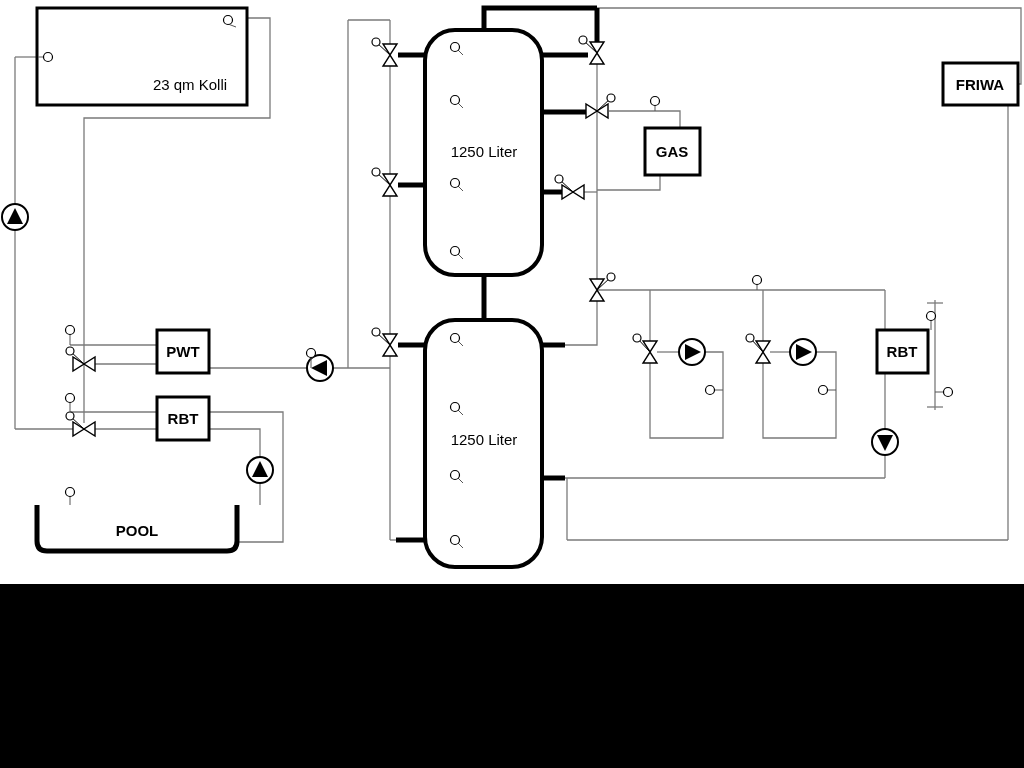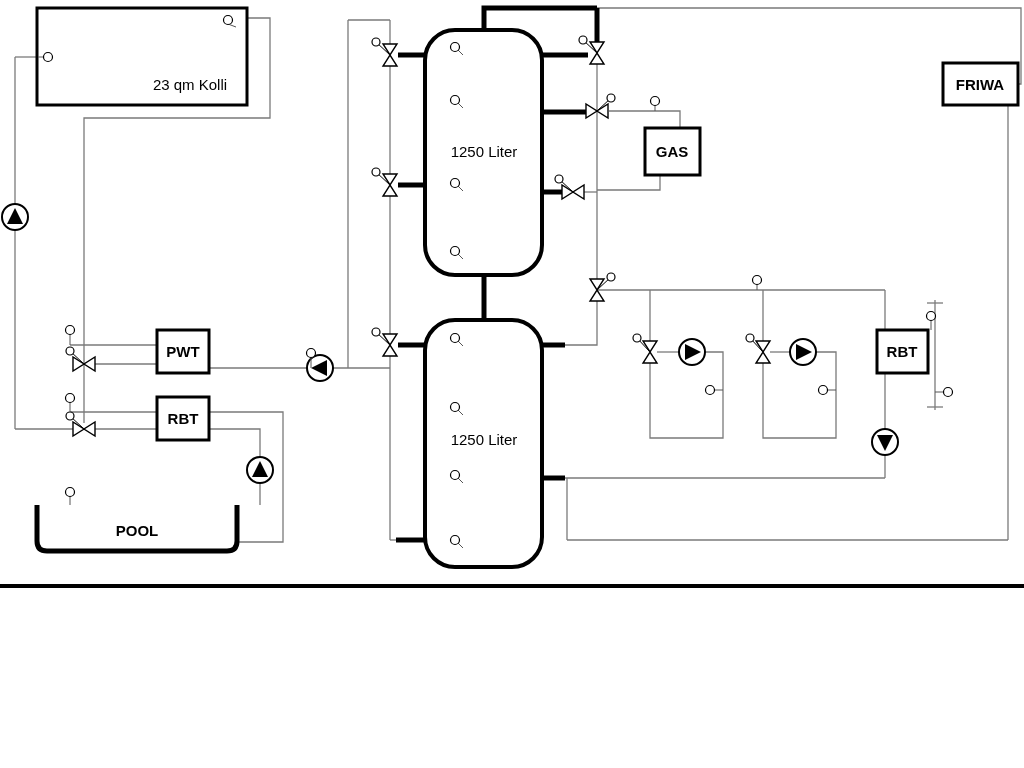--- a/index.html
+++ b/index.html
@@ -1,16 +1,16 @@
 <!DOCTYPE html>
 <html><head>
 <meta charset="utf-8">
 <style>
   html,body{margin:0;padding:0;background:#fff;}
-  .stage{position:relative;width:1024px;height:588px;background:#fff;overflow:hidden;}
+  .stage{position:relative;width:1024px;height:768px;background:#fff;overflow:hidden;}
   svg{display:block;}
   .pipe{fill:none;stroke:#7a7a7a;stroke-width:1.3;}
   .pipe-thick{fill:none;stroke:#000;stroke-width:5;}
   .box{fill:#fff;stroke:#000;stroke-width:3;}
   .tank{fill:#fff;stroke:#000;stroke-width:4;}
   .valve-body{fill:#fff;stroke:#000;stroke-width:1.4;}
   .act{fill:#fff;stroke:#000;stroke-width:1.2;}
   .act-stem{stroke:#000;stroke-width:1;}
   .sensor circle{fill:#fff;stroke:#000;stroke-width:1.2;}
   .sensor line{stroke:#555;stroke-width:1;}

